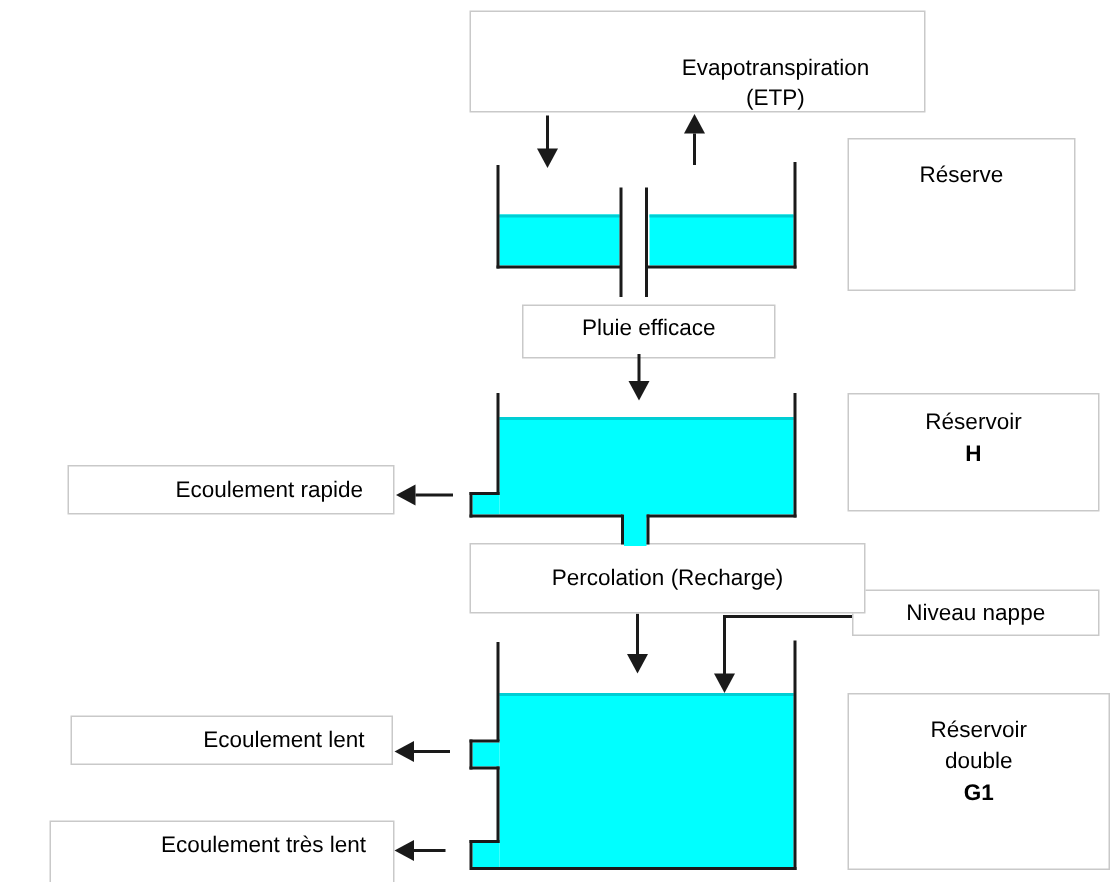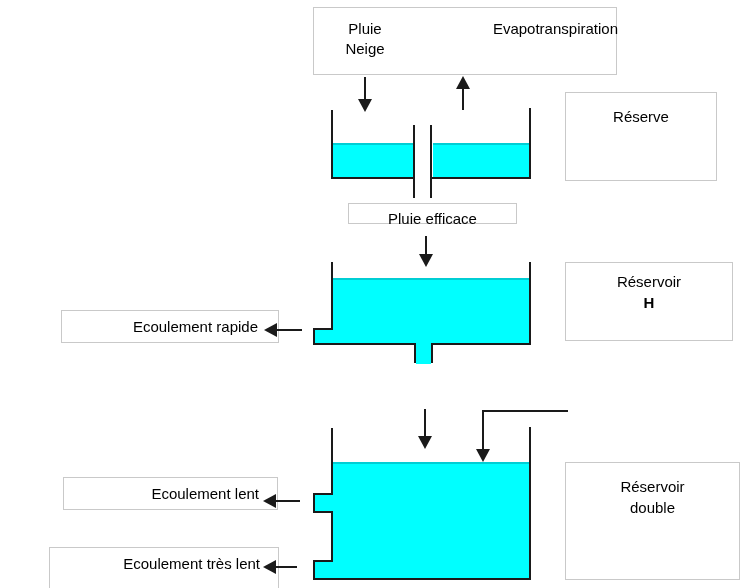--- a/index.html
+++ b/index.html
@@ -23,59 +23,56 @@
   .water.surface{border-top:2px solid var(--water-edge);}
   .head-down{position:absolute; width:0; height:0;
     border-left:7px solid transparent; border-right:7px solid transparent;
     border-top:13px solid var(--wall);}
   .head-up{position:absolute; width:0; height:0;
     border-left:7px solid transparent; border-right:7px solid transparent;
     border-bottom:13px solid var(--wall);}
   .head-left{position:absolute; width:0; height:0;
     border-top:7px solid transparent; border-bottom:7px solid transparent;
     border-right:13px solid var(--wall);}
-  .rightpad{text-align:right; padding-right:20px;margin-left:16px;}
+  .rightpad{text-align:right; padding-right:20px;}
   b{font-weight:bold;}
 </style>
 </head>
 <body>
 
 <div id="stage">
 
   <div class="lbox" style="left:313px; top:7px; width:304px; height:68px;">
-    <div class="abs" style="left:0; top:11px; width:102px;">
-      <div>Pluie</div>
-      <div>Neige</div>
-    </div>
-    <div class="abs" style="left:102px; top:11px; width:202px;text-align:right;">
+    <div class="abs" style="left:102px; top:28px; width:202px;">
       <div>Evapotranspiration</div>
+      <div>(ETP)</div>
     </div>
   </div>
 
   <div class="wall" style="left:364px; top:77px; width:2px; height:23px;"></div>
   <div class="head-down" style="left:358px; top:99px;"></div>
   <div class="head-up" style="left:456px; top:76px;"></div>
   <div class="wall" style="left:462px; top:89px; width:2px; height:21px;"></div>
 
   <div>
     <div class="water surface" style="left:333px; top:143px; width:80px; height:34px;"></div>
     <div class="water surface" style="left:433px; top:143px; width:96px; height:34px;"></div>
     <div class="wall" style="left:331px; top:110px; width:2px; height:69px;"></div>
     <div class="wall" style="left:529px; top:108px; width:2px; height:71px;"></div>
     <div class="wall" style="left:331px; top:177px; width:83px; height:2px;"></div>
     <div class="wall" style="left:431px; top:177px; width:100px; height:2px;"></div>
     <div class="wall" style="left:413px; top:125px; width:2px; height:73px;"></div>
     <div class="wall" style="left:430px; top:125px; width:2px; height:73px;"></div>
   </div>
 
-  <div class="lbox" style="left:565px; top:92px; width:152px; height:89px; padding-top:13px; line-height:21px;">
+  <div class="lbox" style="left:565px; top:92px; width:152px; height:102px; padding-top:13px; line-height:21px;">
     <div>Réserve</div>
   </div>
 
-  <div class="lbox" style="left:348px; top:203px; width:169px; height:21px; line-height:30px;">
+  <div class="lbox" style="left:348px; top:203px; width:169px; height:36px; line-height:30px;">
     <span>Pluie efficace</span>
   </div>
   <div class="wall" style="left:425px; top:236px; width:2px; height:18px;"></div>
   <div class="head-down" style="left:419px; top:254px;"></div>
 
   <div>
     <div class="water surface" style="left:333px; top:278px; width:196px; height:65px;"></div>
     <div class="water" style="left:315px; top:330px; width:18px; height:13px;"></div>
     <div class="water" style="left:416px; top:341px; width:15px; height:23px; z-index:3;"></div>
     <div class="wall" style="left:331px; top:262px; width:2px; height:68px;"></div>
@@ -92,23 +89,29 @@
     <span>Ecoulement rapide</span>
   </div>
   <div class="head-left" style="left:264px; top:323px;"></div>
   <div class="wall" style="left:277px; top:329px; width:25px; height:2px;"></div>
 
   <div class="lbox" style="left:565px; top:262px; width:168px; height:79px; padding-top:8px; line-height:21px;">
     <div>Réservoir</div>
     <div><b>H</b></div>
   </div>
 
+  <div class="lbox" style="left:313px; top:362px; width:264px; height:47px; line-height:45px; z-index:1;">
+    <span>Percolation (Recharge)</span>
+  </div>
   <div class="wall" style="left:424px; top:409px; width:2px; height:27px;"></div>
   <div class="head-down" style="left:418px; top:436px;"></div>
 
+  <div class="lbox" style="left:568px; top:393px; width:165px; height:31px; line-height:29px;">
+    <span>Niveau nappe</span>
+  </div>
   <div class="wall" style="left:483px; top:410px; width:85px; height:2px;"></div>
   <div class="wall" style="left:482px; top:410px; width:2px; height:40px;"></div>
   <div class="head-down" style="left:476px; top:449px;"></div>
 
   <div>
     <div class="water surface" style="left:333px; top:462px; width:196px; height:116px;"></div>
     <div class="water" style="left:315px; top:495px; width:18px; height:16px;"></div>
     <div class="water" style="left:315px; top:562px; width:18px; height:16px;"></div>
     <div class="wall" style="left:331px; top:428px; width:2px; height:66px;"></div>
     <div class="wall" style="left:313px; top:493px; width:20px; height:2px;"></div>
@@ -117,20 +120,21 @@
     <div class="wall" style="left:331px; top:511px; width:2px; height:51px;"></div>
     <div class="wall" style="left:313px; top:560px; width:20px; height:2px;"></div>
     <div class="wall" style="left:313px; top:560px; width:2px; height:18px;"></div>
     <div class="wall" style="left:313px; top:578px; width:218px; height:2px;"></div>
     <div class="wall" style="left:529px; top:427px; width:2px; height:153px;"></div>
   </div>
 
   <div class="lbox" style="left:565px; top:462px; width:175px; height:118px; padding-top:13px; line-height:21px;">
     <div>Réservoir</div>
     <div>double</div>
+    <div><b>G1</b></div>
   </div>
 
   <div class="lbox rightpad" style="left:47px; top:477px; width:215px; height:33px; line-height:31px; padding-right:18px;">
     <span>Ecoulement lent</span>
   </div>
   <div class="head-left" style="left:263px; top:494px;"></div>
   <div class="wall" style="left:276px; top:500px; width:24px; height:2px;"></div>
 
   <div class="lbox rightpad" style="left:33px; top:547px; width:230px; height:46px; line-height:32px; padding-right:18px;">
     <span>Ecoulement très lent</span>

